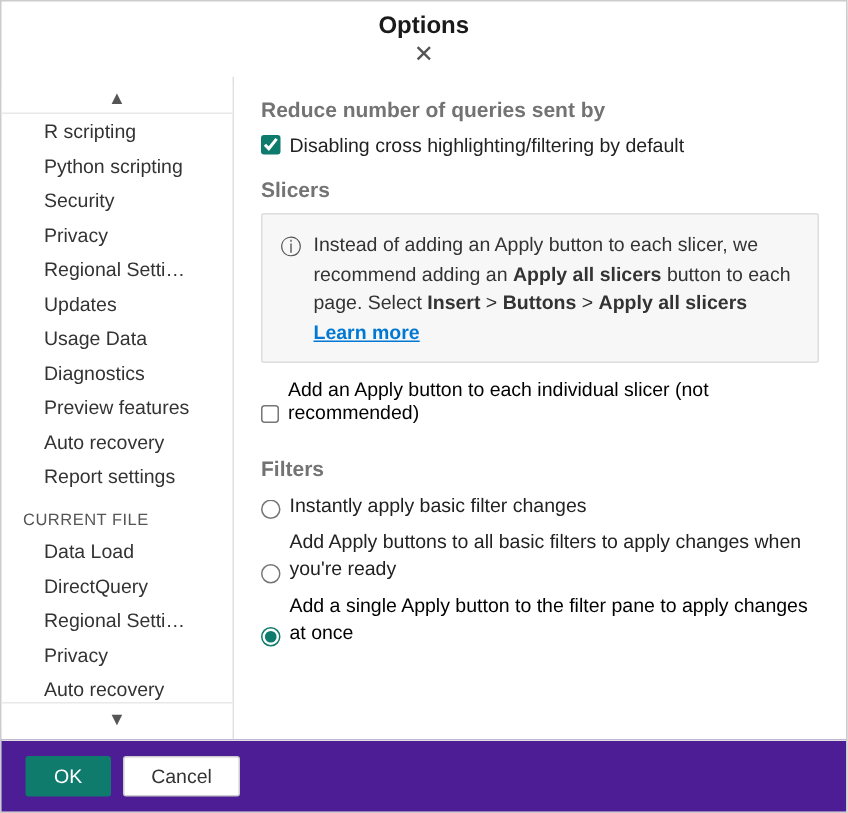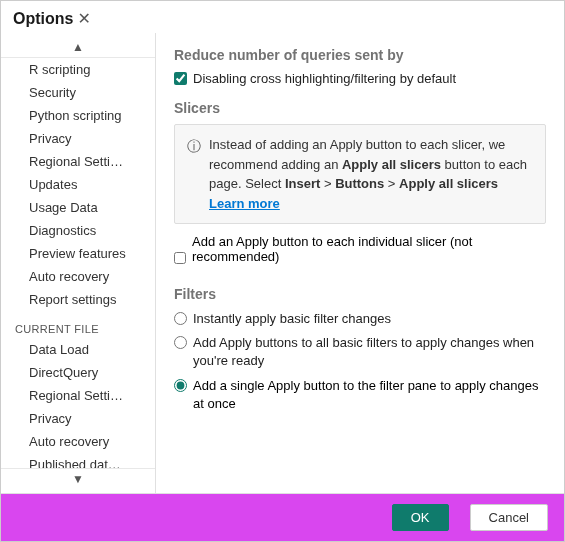--- a/index.html
+++ b/index.html
@@ -18,22 +18,24 @@
       background: #ffffff;
       border: 1px solid #ccc;
       box-shadow: 2px 2px 10px rgba(0,0,0,0.2);
       display: flex;
       flex-direction: column;
       position: relative;
     }
     .dialog-title-bar {
       display: flex;
       align-items: center;
+      justify-content: space-between;
       padding: 8px 12px 4px 12px;
       border-bottom: none;
+      flex-direction: column;
     }
     .dialog-title {
       font-size: 16px;
       font-weight: 600;
       color: #1a1a1a;
     }
     .close-btn {
       cursor: pointer;
       color: #555;
       font-size: 16px;
@@ -150,40 +152,39 @@
       gap: 6px;
       margin-top: 10px;
     }
     .slicer-checkbox-row input[type="checkbox"] {
       width: 12px;
       height: 12px;
     }
     .filters-section { margin-top: 8px; }
     .radio-row {
       display: flex;
-      align-items: flex-start;
+      align-items: flex-end;
       gap: 6px;
       margin-bottom: 6px;
       font-size: 13px;
       color: #222;
       line-height: 1.4;
     }
     .radio-row input[type="radio"] {
       margin-top: 2px;
       accent-color: #0f7b6c;
       flex-shrink: 0;
     }
     .radio-row.active-radio { color: #000; }
     .dialog-footer {
       border-top: 1px solid #e0e0e0;
       padding: 10px 16px;
       display: flex;
-      justify-content: flex-end;
-      gap: 21px;
-      background: #d946ef;
+      gap: 8px;
+      background: #4c1d95;
     }
     .btn {
       padding: 5px 18px;
       font-size: 13px;
       border: 1px solid #ccc;
       cursor: pointer;
       border-radius: 2px;
     }
     .btn-ok {
       background: #0f7b6c;
@@ -202,22 +203,22 @@
   <div class="dialog-title-bar">
     <span class="dialog-title">Options</span>
     <button class="close-btn">✕</button>
   </div>
 
   <div class="dialog-body">
     <div class="sidebar">
       <div class="scroll-arrow scroll-arrow-top">▲</div>
       <div class="sidebar-scroll">
         <div class="sidebar-item">R scripting</div>
+        <div class="sidebar-item">Python scripting</div>
         <div class="sidebar-item">Security</div>
-        <div class="sidebar-item">Python scripting</div>
         <div class="sidebar-item">Privacy</div>
         <div class="sidebar-item">Regional Settings</div>
         <div class="sidebar-item">Updates</div>
         <div class="sidebar-item">Usage Data</div>
         <div class="sidebar-item">Diagnostics</div>
         <div class="sidebar-item">Preview features</div>
         <div class="sidebar-item">Auto recovery</div>
         <div class="sidebar-item">Report settings</div>
 
         <div class="sidebar-section-header">CURRENT FILE</div>

